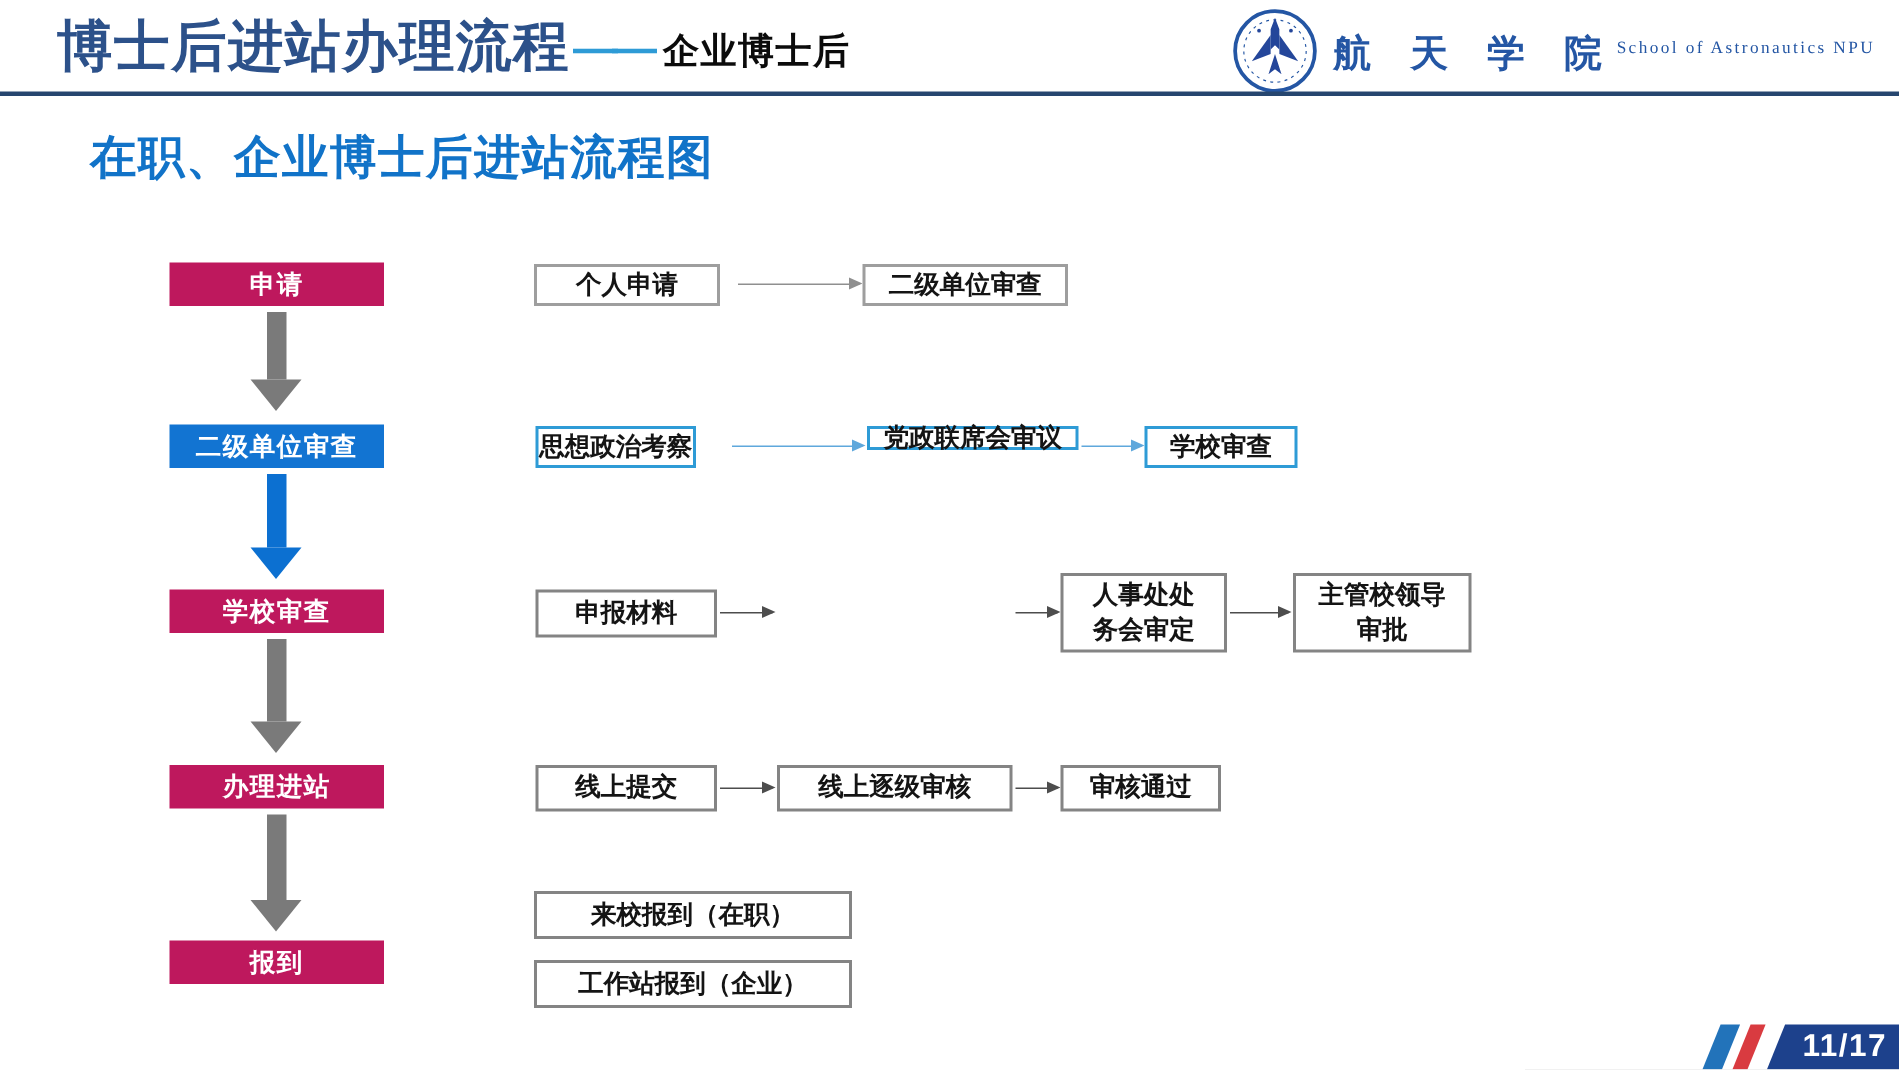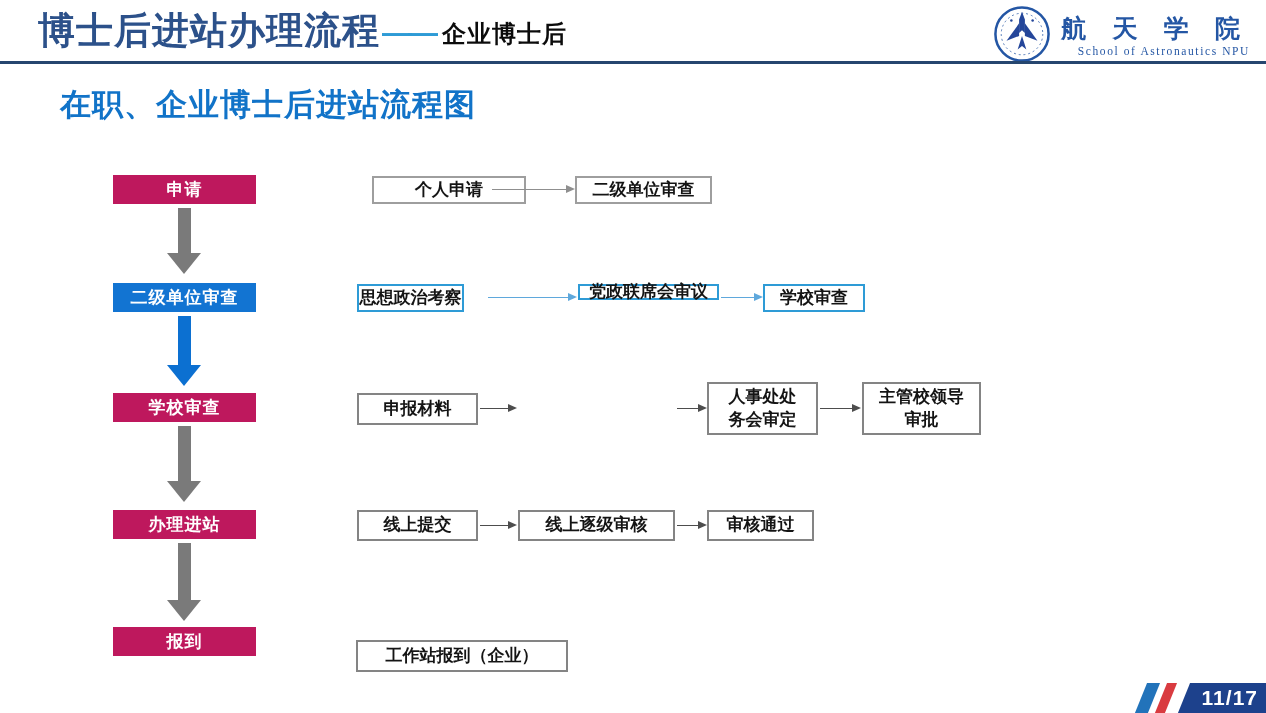--- a/index.html
+++ b/index.html
@@ -7,21 +7,21 @@
     position:relative;width:1266px;height:713px;background:#ffffff;
     overflow:hidden;font-family:"Liberation Sans","DejaVu Sans",sans-serif;
   }
   
   .title-wrap{position:absolute;left:38px;top:8px;display:flex;align-items:flex-end;}
   .title-main{font-size:37px;font-weight:bold;color:#2C518A;line-height:1.25;letter-spacing:1px;}
   .title-dash{font-size:30px;font-weight:bold;color:#2E9BD6;margin:0 2px 4px 2px;letter-spacing:-4px;}
   .title-sub{font-size:24px;font-weight:bold;color:#0b0b0b;margin:0 0 4px 6px;letter-spacing:1px;}
   .header-line{position:absolute;left:0;top:61px;width:1266px;height:3px;background:#26466F;}
   .logo{position:absolute;right:16px;top:5px;display:flex;align-items:center;gap:10px;}
-  .logo-texts{display:flex;flex-direction:column;align-items:flex-end;}
+  .logo-texts{display:flex;align-items:flex-start;}
   .logo-cn{font-family:"Liberation Serif","DejaVu Serif",serif;font-size:25px;font-weight:bold;
            color:#2456A4;letter-spacing:10px;line-height:1.1;white-space:nowrap;}
   .logo-en{font-family:"Liberation Serif","DejaVu Serif",serif;font-size:11.5px;color:#2456A4;
            letter-spacing:1.6px;margin-top:3px;white-space:nowrap;}
   .section-title{position:absolute;left:60px;top:84px;font-size:31px;font-weight:bold;
            color:#1173C8;letter-spacing:1px;}
   
   .stage{position:absolute;left:113px;width:143px;height:29px;background:#be185d;
          color:#fff;font-weight:bold;font-size:17px;display:flex;align-items:center;
          justify-content:center;letter-spacing:1px;}
@@ -103,21 +103,21 @@
     </div>
   <div class="varrow" style="top:426px;height:76px">
       <div class="shaft"></div>
       <div class="head"></div>
     </div>
   <div class="varrow" style="top:543px;height:78px">
       <div class="shaft"></div>
       <div class="head"></div>
     </div>
 
-  <div class="fbox" style="left:372px;top:176px;width:154px;height:28px">个人申请</div>
+  <div class="fbox" style="left:356px;top:176px;width:124px;height:28px">个人申请</div>
   <div class="harrow" style="left:492px;top:189px;width:81px"></div>
   <div class="fbox" style="left:575px;top:176px;width:137px;height:28px">二级单位审查</div>
 
   <div class="fbox blue" style="left:357px;top:284px;width:107px;height:28px">思想政治考察</div>
   <div class="harrow blue" style="left:488px;top:297px;width:87px"></div>
   <div class="fbox blue" style="left:578px;top:284px;width:141px;height:16px">党政联席会审议</div>
   <div class="harrow blue" style="left:721px;top:297px;width:40px"></div>
   <div class="fbox blue" style="left:763px;top:284px;width:102px;height:28px">学校审查</div>
 
   <div class="fbox dark" style="left:357px;top:393px;width:121px;height:32px">申报材料</div>
@@ -128,20 +128,21 @@
   <div class="harrow dark" style="left:820px;top:408px;width:39px"></div>
   <div class="fbox dark" style="left:862px;top:382px;width:119px;height:53px;padding:0 10px">主管校领导
 审批</div>
 
   <div class="fbox dark" style="left:357px;top:510px;width:121px;height:31px">线上提交</div>
   <div class="harrow dark" style="left:480px;top:525px;width:35px"></div>
   <div class="fbox dark" style="left:518px;top:510px;width:157px;height:31px">线上逐级审核</div>
   <div class="harrow dark" style="left:677px;top:525px;width:28px"></div>
   <div class="fbox dark" style="left:707px;top:510px;width:107px;height:31px">审核通过</div>
 
+  <div class="fbox dark" style="left:356px;top:594px;width:212px;height:32px">来校报到（在职）</div>
   <div class="fbox dark" style="left:356px;top:640px;width:212px;height:32px">工作站报到（企业）</div>
 
   <div class="stripe-blue"></div>
   <div class="stripe-red"></div>
   <div class="badge-rect"></div>
   <div class="page-num">11/17</div>
 
 </div>
 
 </body></html>

